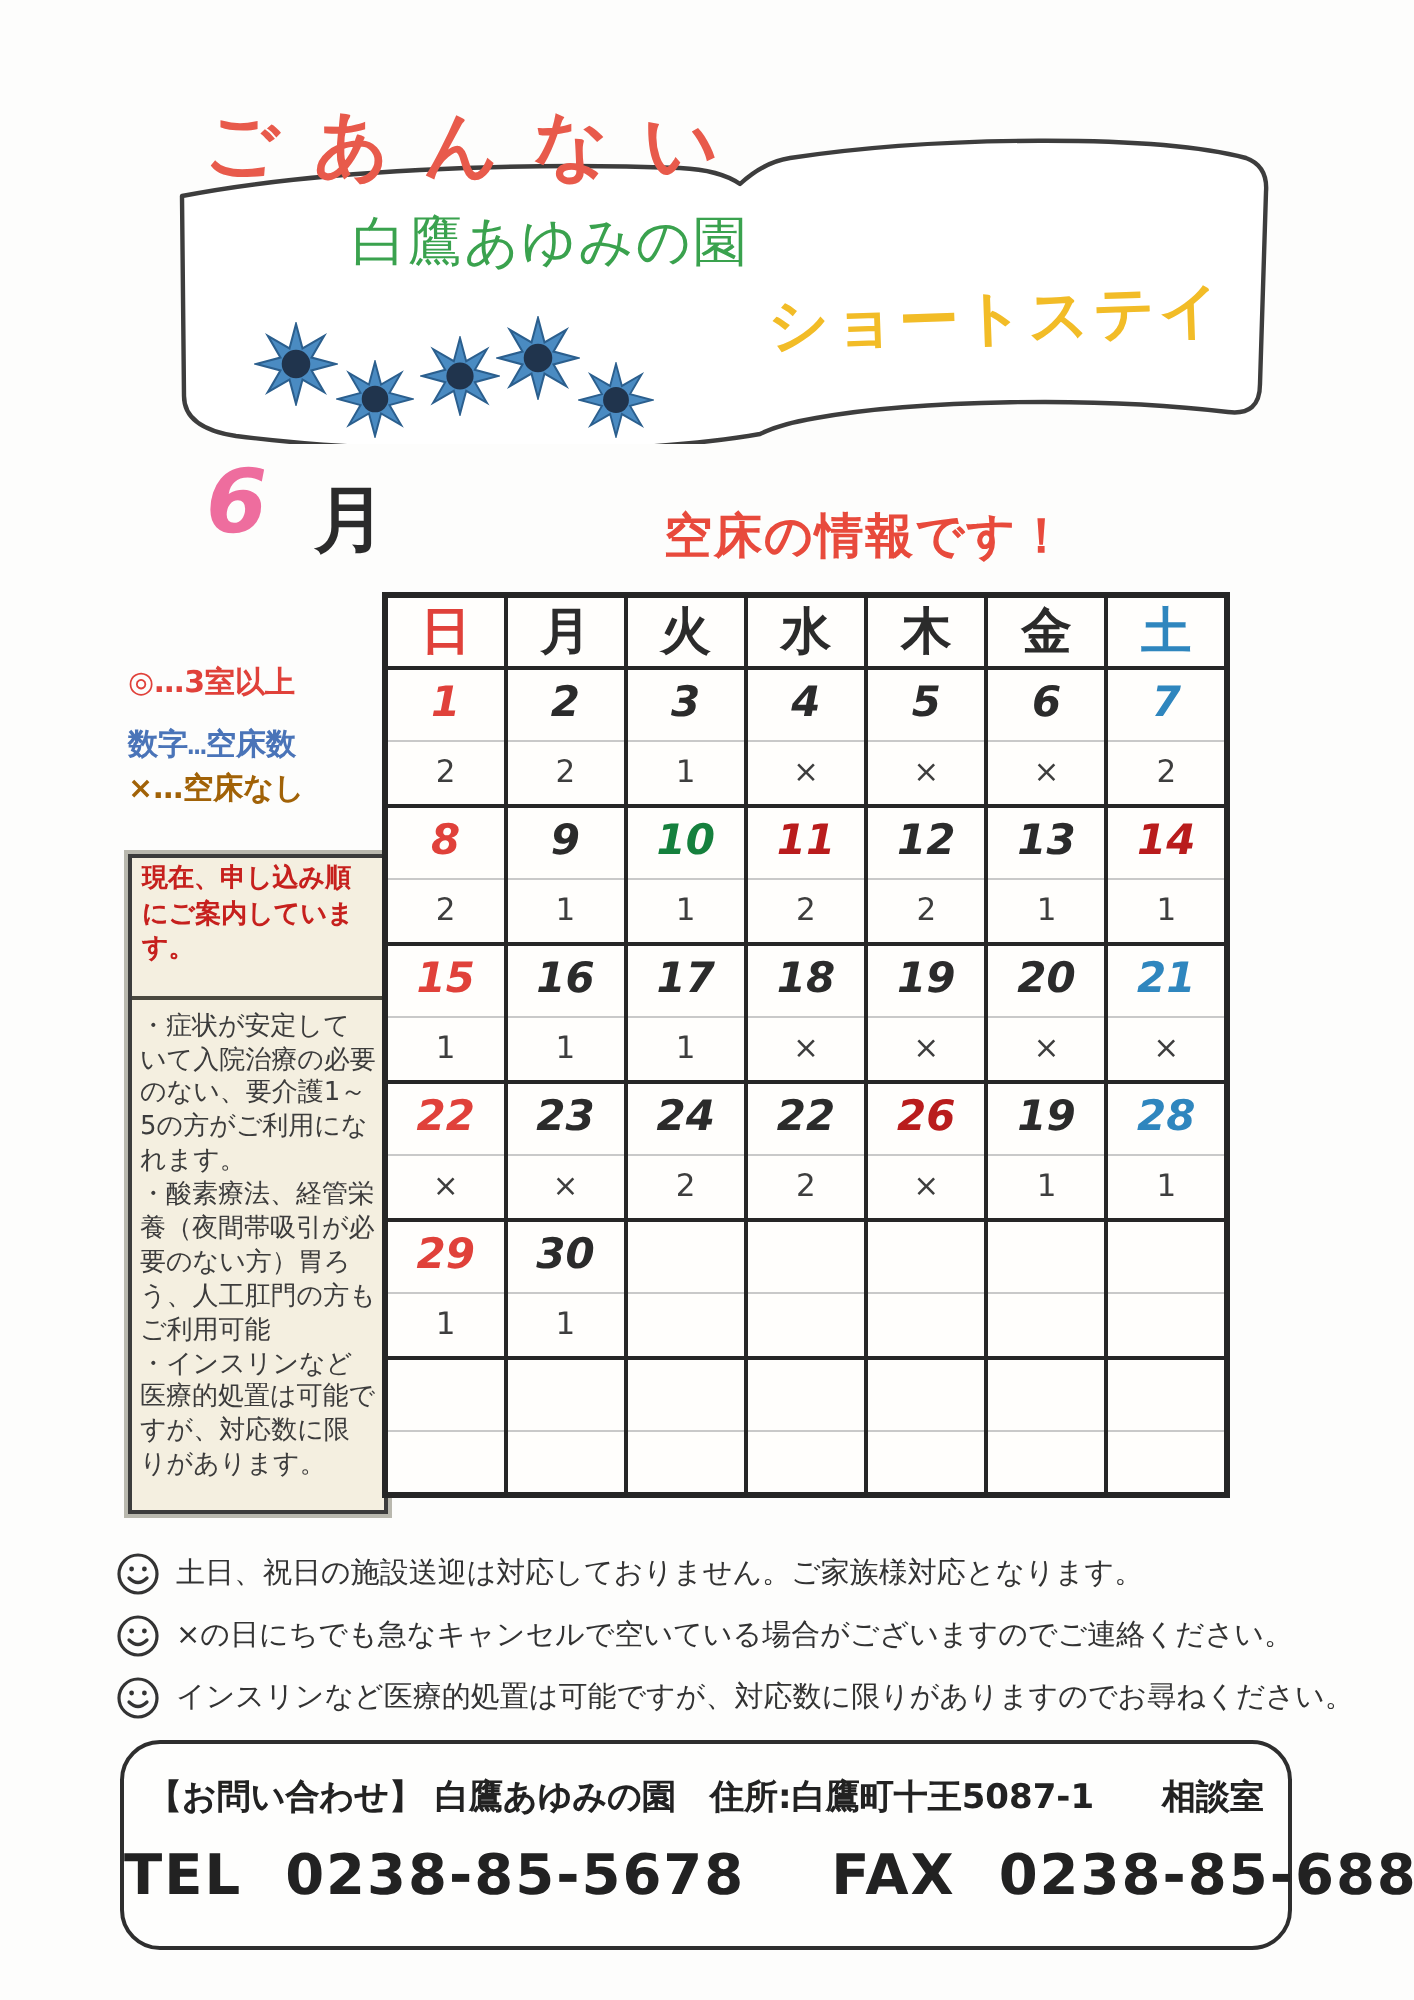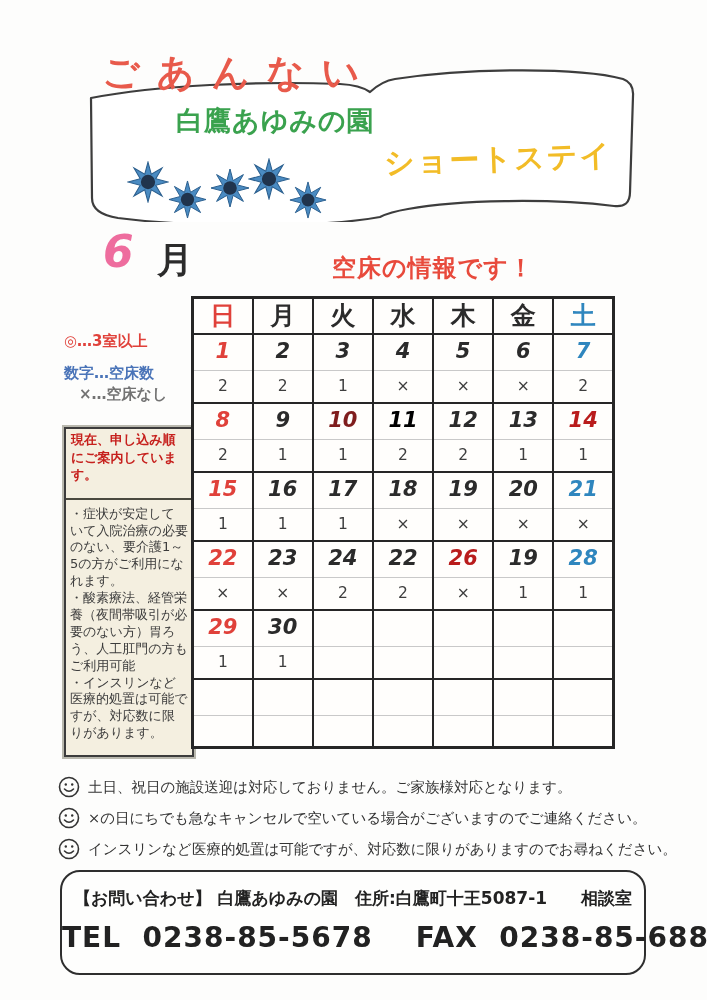--- a/index.html
+++ b/index.html
@@ -12,21 +12,21 @@
 
   
   .banner-svg { position:absolute; left:78px; top:52px; width:560px; height:170px; }
   .guide-title {
     position:absolute; left:102px; top:48px;
     font-size:37px; font-weight:bold; color:#e85a4b; letter-spacing:17px;
     white-space:nowrap;
   }
   .facility-name {
     position:absolute; left:176px; top:103px;
-    font-size:27px; font-weight:bold; color:#3aa24e; letter-spacing:1px;
+    font-size:27px; font-weight:normal; color:#3aa24e; letter-spacing:1px;
     white-space:nowrap;
   }
   .service-name {
     position:absolute; left:384px; top:139px;
     font-size:30px; font-weight:bold; color:#f2bc27; letter-spacing:2px;
     transform:rotate(-2deg); white-space:nowrap;
   }
   .star { position:absolute; width:42px; height:42px; }
   .star1 { left:127px; top:161px; }
   .star2 { left:168px; top:180px; width:39px; height:39px; }
@@ -158,22 +158,22 @@
       <polygon points="20,1 23.1,12.6 33.4,6.6 27.4,16.9 39,20 27.4,23.1 33.4,33.4 23.1,27.4 20,39 16.9,27.4 6.6,33.4 12.6,23.1 1,20 12.6,16.9 6.6,6.6 16.9,12.6" fill="#4a8bc2" stroke="#2b5f8e" stroke-width="1"></polygon>
       <circle cx="20" cy="20" r="6.8" fill="#20344d"></circle>
     </svg>
 
   <div class="month-number">6</div>
   <div class="month-suffix">月</div>
   <div class="info-title">空床の情報です！</div>
 
   <div class="legend">
     <div class="legend-item first" style="color: rgb(224, 65, 58);">◎…3室以上</div>
-    <div class="legend-item" style="color: rgb(74, 116, 184);">数字…空床数</div>
-    <div class="legend-item" style="color: #737373; margin-left: 15px;">×…空床なし</div>
+    <div class="legend-item" style="color: rgb(74, 116, 184); font-family: Liberation Mono, monospace;">数字…空床数</div>
+    <div class="legend-item" style="color: #a16207;">×…空床なし</div>
   </div>
 
   <div class="sidebar">
     <div class="sidebar-notice">現在、申し込み順にご案内しています。</div>
     <div class="sidebar-body">
       <p>・症状が安定していて入院治療の必要のない、要介護1～5の方がご利用になれます。</p>
       <p>・酸素療法、経管栄養（夜間帯吸引が必要のない方）胃ろう、人工肛門の方もご利用可能</p>
       <p>・インスリンなど医療的処置は可能ですが、対応数に限りがあります。</p>
     </div>
   </div>
@@ -205,22 +205,22 @@
           <td>2</td>
           <td>1</td>
           <td>×</td>
           <td>×</td>
           <td>×</td>
           <td>2</td>
         </tr>
         <tr class="dates">
           <td style="color: rgb(224, 65, 58);">8</td>
           <td style="color: rgb(43, 43, 43);">9</td>
-          <td style="color: #7f1d1d; border-radius: 15px;">10</td>
-          <td style="color: #000000;">11</td>
+          <td style="color: #15803d; border-radius: 15px;">10</td>
+          <td style="color: #b91c1c;">11</td>
           <td style="color: rgb(43, 43, 43);">12</td>
           <td style="color: rgb(43, 43, 43);">13</td>
           <td style="color: #b91c1c;">14</td>
         </tr>
         <tr class="values">
           <td>2</td>
           <td>1</td>
           <td>1</td>
           <td>2</td>
           <td>2</td>

